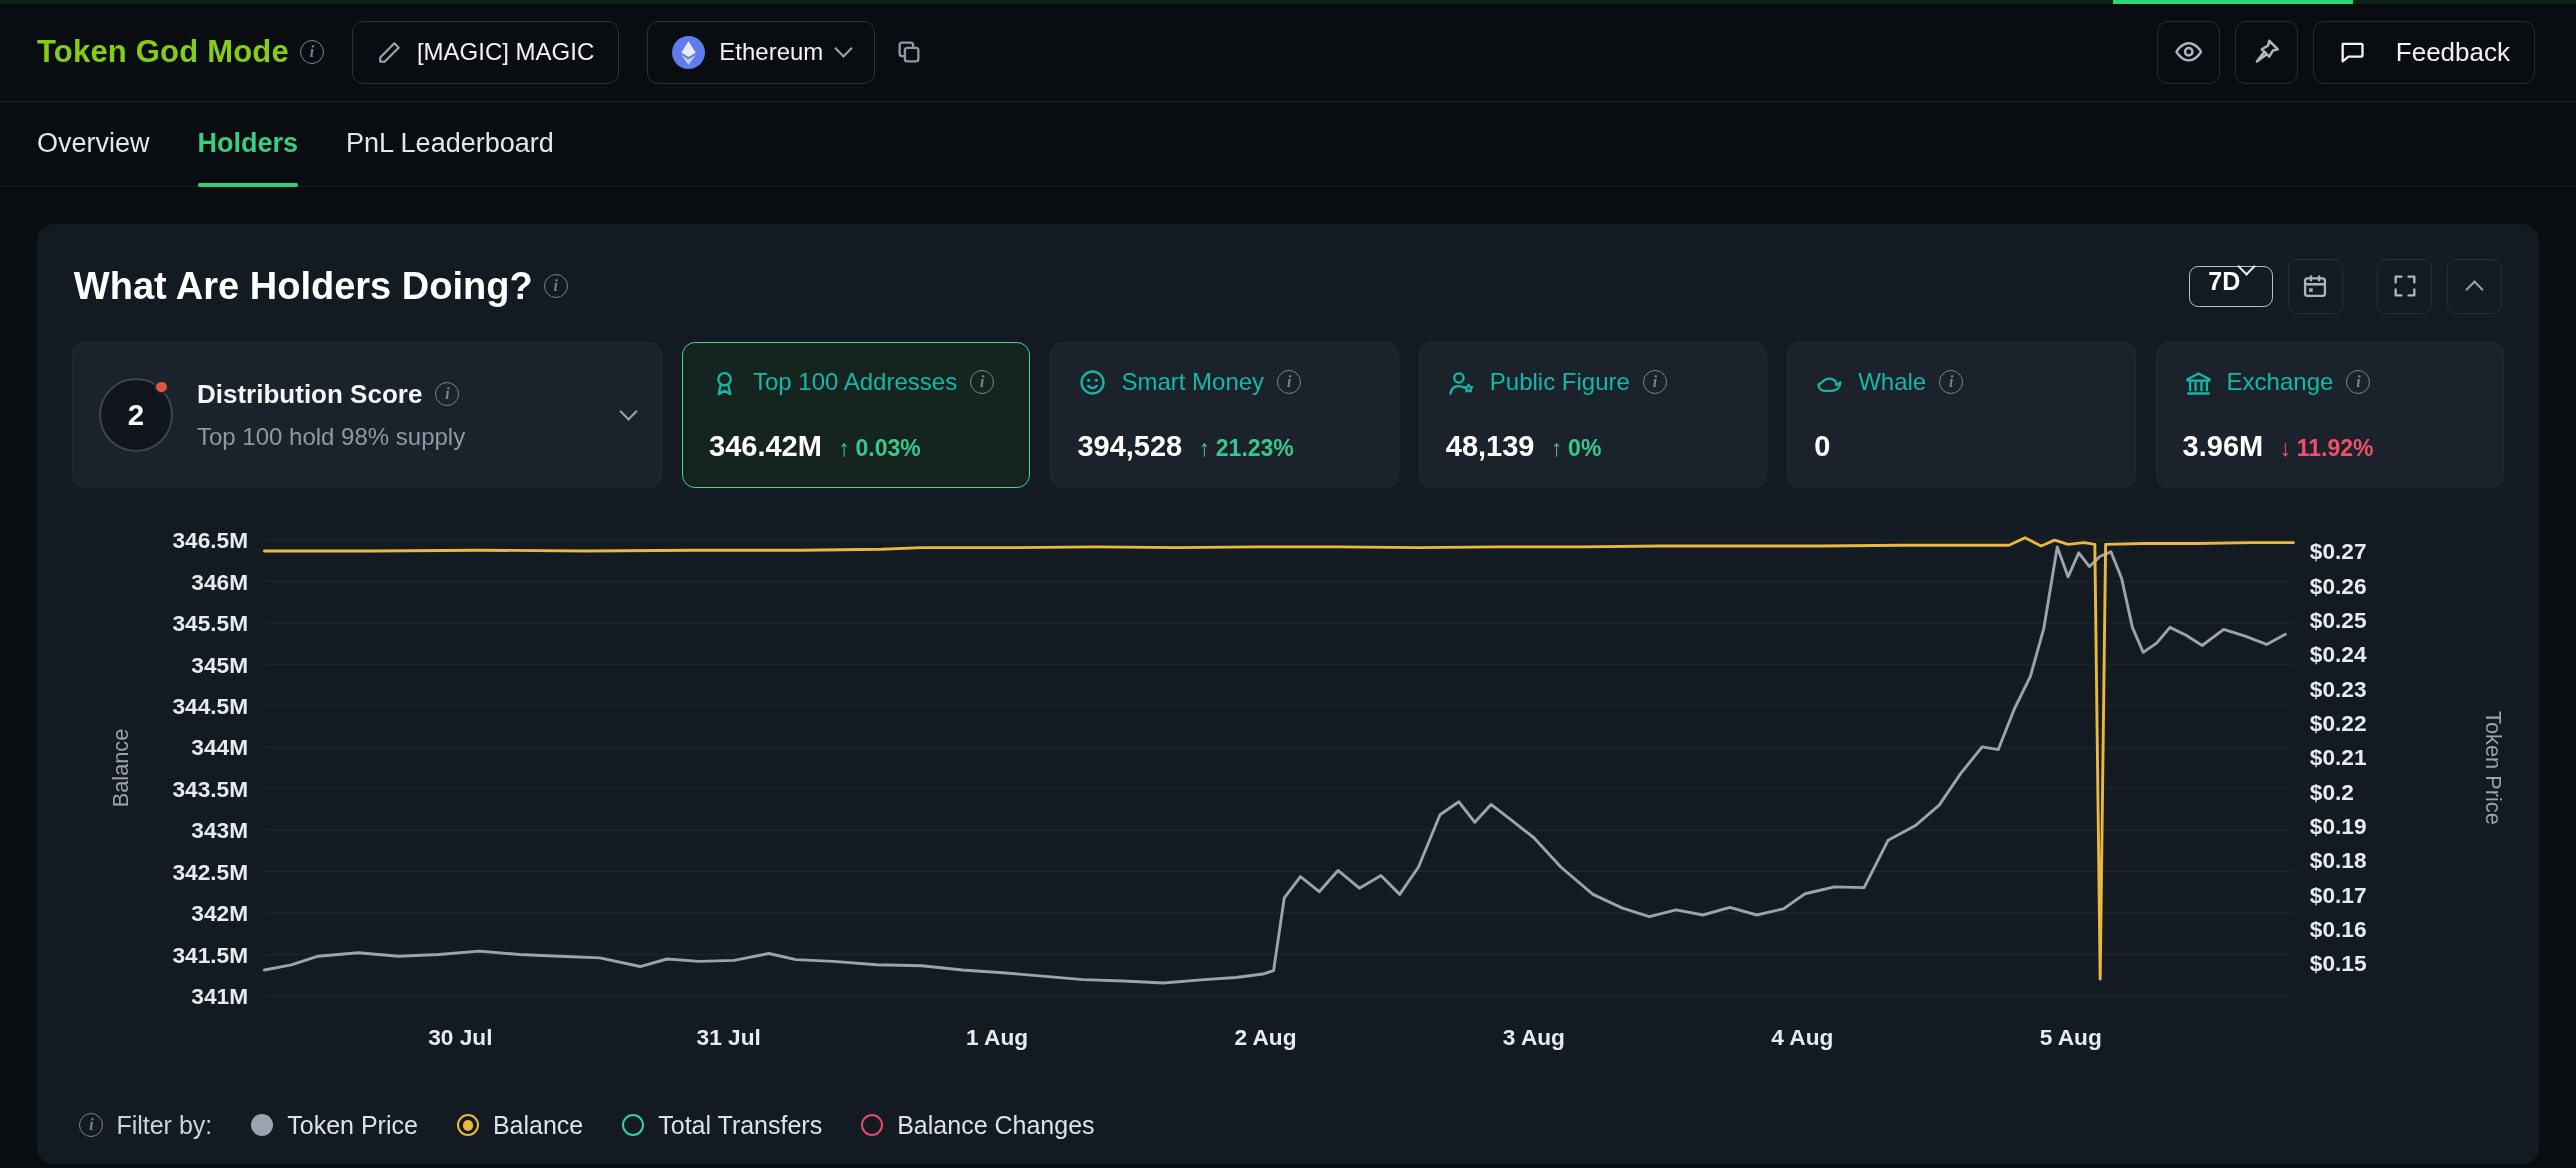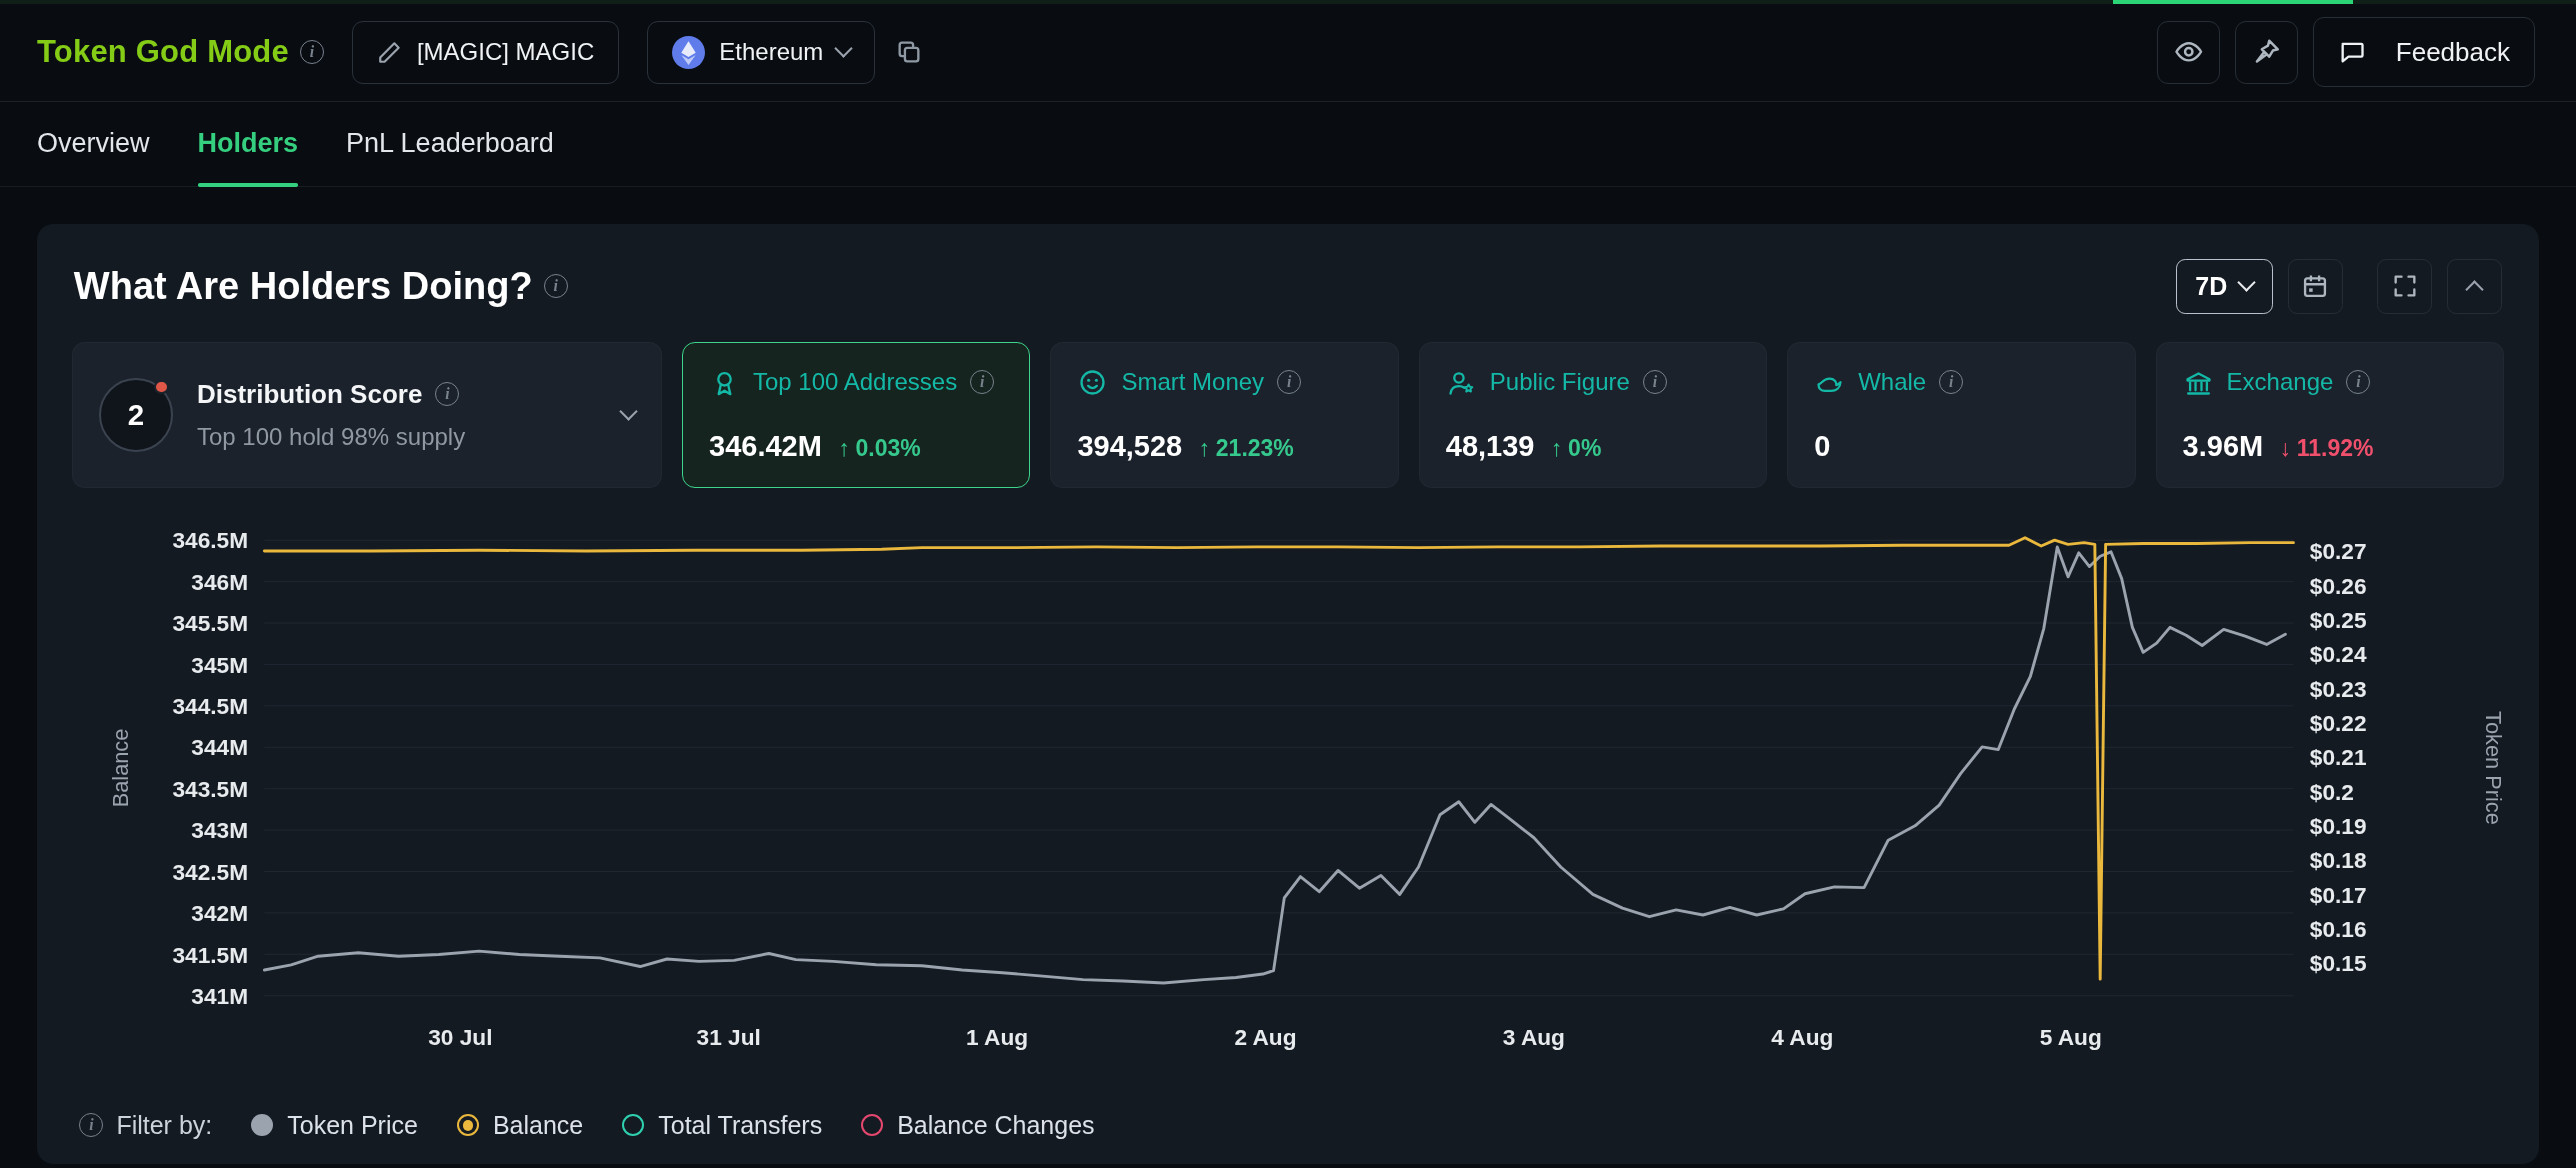--- a/index.html
+++ b/index.html
@@ -22,21 +22,21 @@
   .ml12 { margin-left:11px; }
   .pill { display:flex; align-items:center; gap:14px; height:63px; padding:0 24px;
           border:0.9px solid #2a313b; border-radius:11px; background:transparent;
           font-size:24px; color:#f0f2f4; margin-left:28px; cursor:pointer; }
   .pill svg, .iconbtn svg, .fb svg { display:block; }
   .bare-icon { margin-left:20px; color:#8f99a4; cursor:pointer; display:flex; align-items:center; }
   .h-right { margin-left:auto; display:flex; align-items:center; gap:14.8px; }
   .iconbtn { width:63px; height:63px; border:0.9px solid #262d36; border-radius:11px;
              display:flex; align-items:center; justify-content:center; color:#aeb6bf;
              background:transparent; cursor:pointer; }
-  .fb { height:70px; border:0.9px solid #262d36; border-radius:11px; padding:0 24px;
+  .fb { height:63px; border:0.9px solid #262d36; border-radius:11px; padding:0 24px;
         display:flex; align-items:center; gap:30px; font-size:26px; color:#f0f2f4;
         background:transparent; cursor:pointer; }
 
   .chev { width:13px; height:13px; border-right:2.8px solid #9aa3ae; border-bottom:2.8px solid #9aa3ae;
           transform:rotate(45deg); margin-top:-6.5px; flex:none; }
   .chev.white { border-color:#e8ebee; }
   .chev.up { transform:rotate(-135deg); margin-top:6.5px; }
 
   
   .tabs { display:flex; gap:48px; padding:0 37px; height:85px; align-items:stretch;
@@ -46,23 +46,23 @@
   .tab.active { color:#35d07f; font-weight:600; }
   .tab.active::after { content:""; position:absolute; bottom:-0.9px; left:0; right:0;
          height:3.7px; background:#35d07f; border-radius:1.8px; }
 
   
   .main { padding:37px; }
   .panel { background:#141a22; border-radius:16.6px; padding:35px 35px 24px; }
   .panel-header { display:flex; align-items:center; margin:0 1.8px 28px; }
   .panel-title { font-size:38px; font-weight:700; color:#ffffff; }
   .controls { margin-left:auto; display:flex; align-items:center; gap:14.8px; }
-  .range-btn { border:1.8px solid #b9c2cc; border-radius:9.2px; height:55px; padding:0 18.5px;
-               font-size:25px; font-weight:700; color:#ffffff; display:flex; gap:13px;
-               align-items:center; background:transparent; cursor:pointer; }
+  .range-btn { border:1.8px solid #b9c2cc; border-radius:9.2px; height:41px; padding:0 18.5px;
+               font-size:25px; font-weight:700; color:#ffffff; display:flex; 
+               background:transparent; cursor:pointer; }
   .sq-btn { width:55px; height:55px; border:0.9px solid #262d36; border-radius:9.2px;
             display:flex; align-items:center; justify-content:center; color:#aeb6bf;
             background:transparent; cursor:pointer; }
   .gap-left { margin-left:20px; }
 
   
   .stats { display:grid; grid-template-columns:590px repeat(5, 1fr); gap:20px; margin-bottom:24px; }
   .stat { background:#1b222b; border:0.9px solid rgba(255,255,255,0.03); border-radius:13px;
           padding:24px 26px; min-height:146px; display:flex; flex-direction:column;
           justify-content:space-between; cursor:pointer; }

